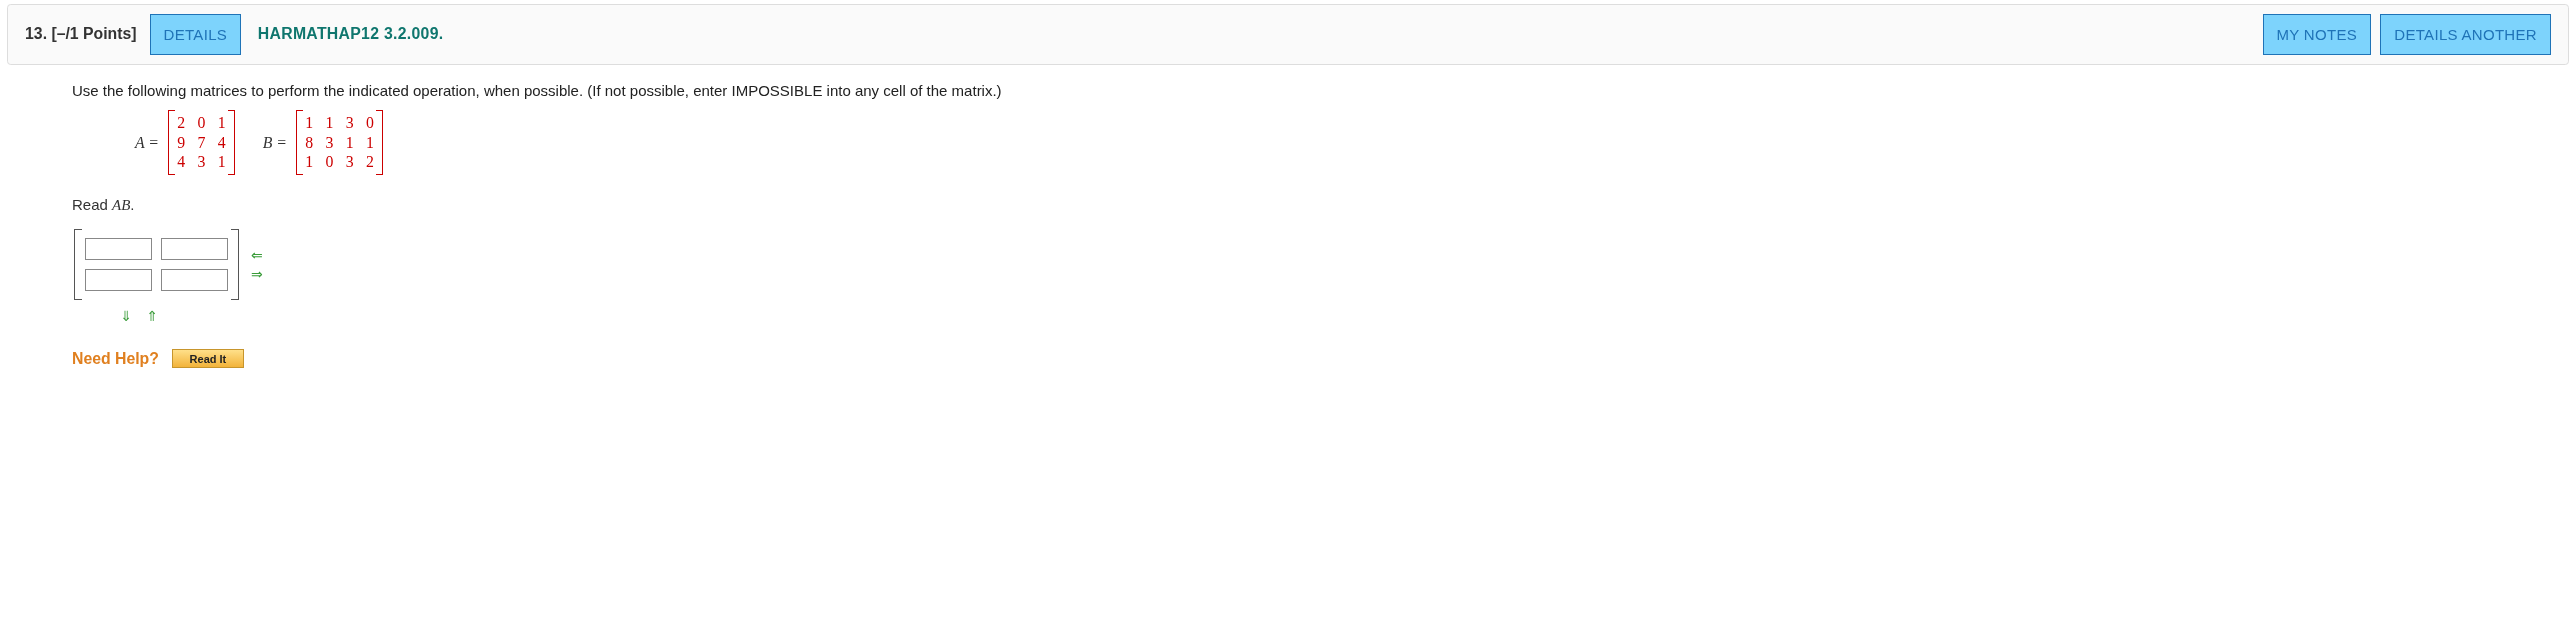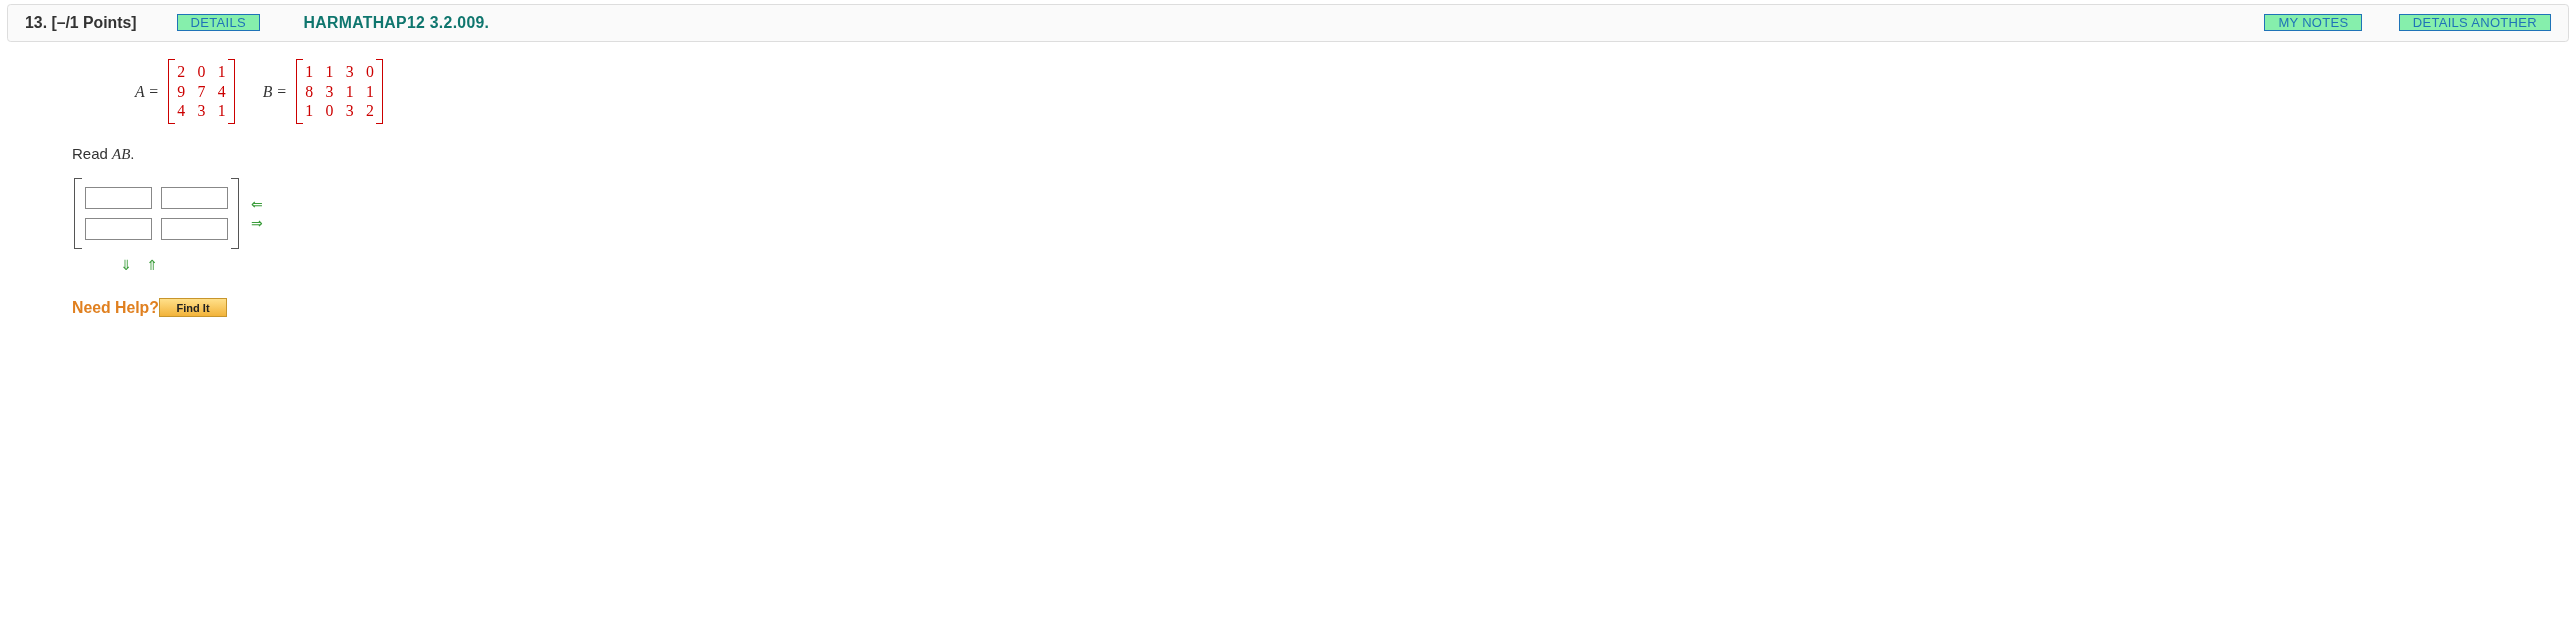--- a/index.html
+++ b/index.html
@@ -10,29 +10,28 @@
     background: #fff;
   }
   .question-header {
     display: flex;
     align-items: center;
     padding: 9.3px 16.7px;
     border: 0.9px solid #ddd;
     border-radius: 3.7px;
     background: #fafafa;
     margin: 3.7px 7.4px 16.7px 7.4px;
-    gap: 27px;
   }
   .qnum { font-weight: bold; font-size: 15.8px; color: #333; margin-right: 13px; }
   .btn {
     border: 0.9px solid #1f73b7;
     color: #1f73b7;
-    background: #86efac;
-    padding: 0 13px;
-    font-size: 13px;
+    background: #7dd3fc;
+    padding: 11px 13px;
+    font-size: 15px;
     font-weight: 500;
     cursor: pointer;
     font-family: inherit;
     letter-spacing: 0.3px;
   }
   .hdr-details { margin-right: 16.7px; }
   .hdr-id { font-weight: bold; font-size: 15.8px; color: #0f766e; letter-spacing: 0.3px; }
   .hdr-spacer { flex: 1; }
   .hdr-notes { margin-right: 9.3px; margin-left: 22px; }
   .content { padding: 0 0 18.5px 72px; max-width: 1205px; }
@@ -79,21 +78,21 @@
   .arrow-btn {
     width: 20.4px; height: 13px;
     border: none; background: none;
     cursor: pointer;
     display: flex; align-items: center; justify-content: center;
     font-size: 14px; line-height: 1;
     color: #3a9c3a;
   }
   .arrow-row-below { margin-left: 44px; display: flex; gap: 5.6px; margin-bottom: 26px; }
 
-  .need-help-row { display: flex; align-items: center; }
+  .need-help-row { display: flex; align-items: center; gap: 13px; }
   .need-help-label { color: #e08020; font-weight: bold; font-size: 15.8px; }
   .readit-btn {
     border: 0.9px solid #c7952c;
     background: linear-gradient(#ffe08a, #f2b33a);
     color: #222;
     font-size: 11px;
     font-weight: bold;
     padding: 2.8px 16.7px;
     cursor: pointer;
     font-family: inherit;
@@ -109,20 +108,21 @@
   </span>
   <button class="btn hdr-details">DETAILS</button>
   <span class="hdr-id">HARMATHAP12 3.2.009.</span>
   <span class="hdr-spacer"></span>
   <button class="btn hdr-notes">MY NOTES</button>
   <button class="btn">DETAILS ANOTHER</button>
 </div>
 
 <div class="content">
 
+  <div class="instructions">Use the following matrices to perform the indicated operation, when possible. (If not possible, enter IMPOSSIBLE into any cell of the matrix.)</div>
 
   <div class="matrices-row">
     <div class="mat-eq">
       <span>A =</span>
       <div class="mat-brackets">
         <div class="mat-grid" id="matA" style="grid-template-columns: repeat(3, auto);">
             <span>2</span>
             <span>0</span>
             <span>1</span>
             <span>9</span>
@@ -174,17 +174,17 @@
     </div>
   </div>
 
   <div class="arrow-row-below">
     <button class="arrow-btn">⇓</button>
     <button class="arrow-btn">⇑</button>
   </div>
 
   <div class="need-help-row">
     <span class="need-help-label">Need Help?</span>
-    <button class="readit-btn">Find It</button>
+    <button class="readit-btn">Read It</button>
   </div>
 
 </div>
 
 
 </body></html>

